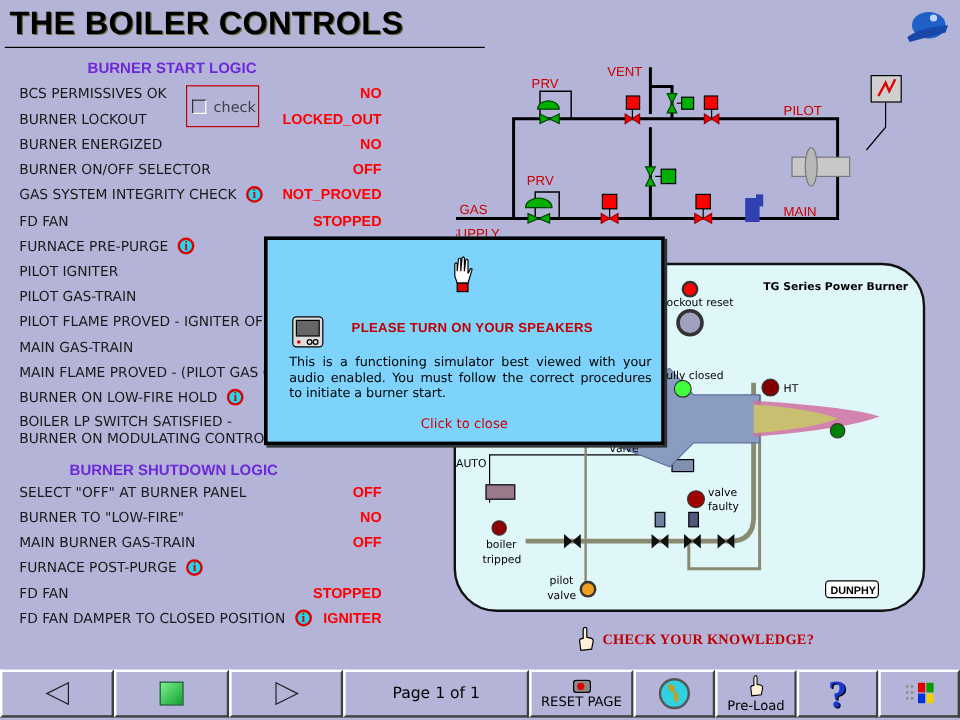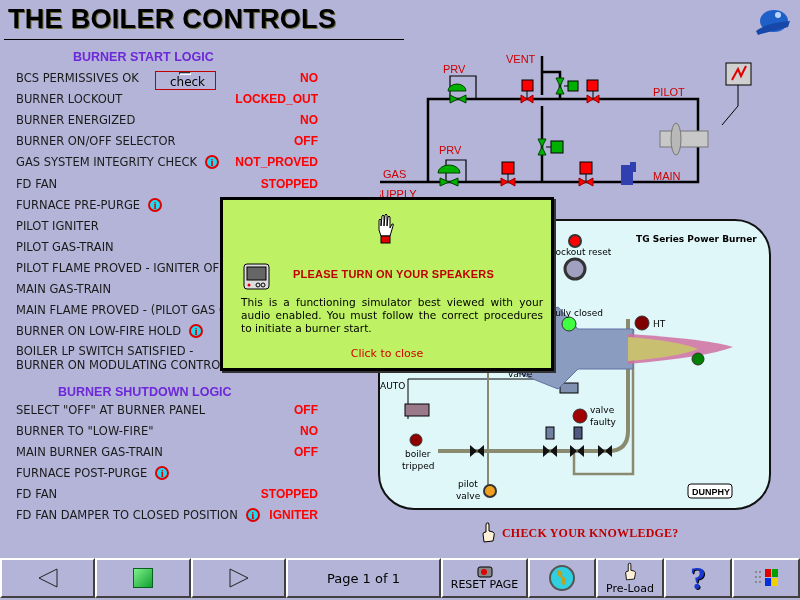--- a/index.html
+++ b/index.html
@@ -33,38 +33,38 @@
     position: absolute; right: 0; font-family: "Liberation Sans", sans-serif;
     font-weight: bold; font-size: 12px; color: #ff0000;
   }
   .info {
     display: inline-block; width: 14px; height: 14px; border-radius: 50%;
     background: #22d8f0; border: 2px solid #e00000; color: #e00000;
     font-family: "Liberation Serif", serif; font-weight: bold; font-size: 11px;
     line-height: 10px; text-align: center; vertical-align: middle;
   }
   .check-box {
-    position: absolute; left: 155px; top: 71px; width: 61px; height: 19px;
+    position: absolute; left: 155px; top: 71px; width: 61px; height: 35px;
     border: 1px solid #c00000; display: flex; align-items: center; padding-left: 4px;
-    font-size: 12px; color: #000000; flex-direction: column;
+    font-size: 12px; color: #404040;
   }
   .check-box .cb { width: 12px; height: 12px; border: 1px solid #333; border-right-color: #fff; border-bottom-color: #fff; margin-right: 6px; background: transparent; }
 
   
   .schem { position: absolute; left: 380px; top: 40px; width: 420px; height: 170px; }
   .burner-panel {
     position: absolute; left: 378px; top: 219px; width: 393px; height: 291px;
     background: #e0f7fa; border: 2px solid #111; border-radius: 0 36px 36px 36px;
   }
   .burner-svg { position: absolute; left: 378px; top: 219px; width: 393px; height: 291px; }
 
   
   .popup {
     position: absolute; left: 220px; top: 197px; width: 334px; height: 174px;
-    background: #bef264; border: 3px solid #000;
+    background: #7dd3fc; border: 3px solid #000;
     box-shadow: 2px 2px 0 #333;
   }
   .popup .hand { position: absolute; left: 152px; top: 12px; width: 22px; height: 34px; }
   .popup .speaker { position: absolute; left: 20px; top: 63px; width: 27px; height: 27px; }
   .popup .ptitle {
     position: absolute; left: 70px; top: 68px; font-family: "Liberation Sans", sans-serif;
     font-weight: bold; font-size: 11px; color: #c00000; letter-spacing: 0.2px;
   }
   .popup .pbody {
     position: absolute; left: 18px; top: 96px; width: 302px;

